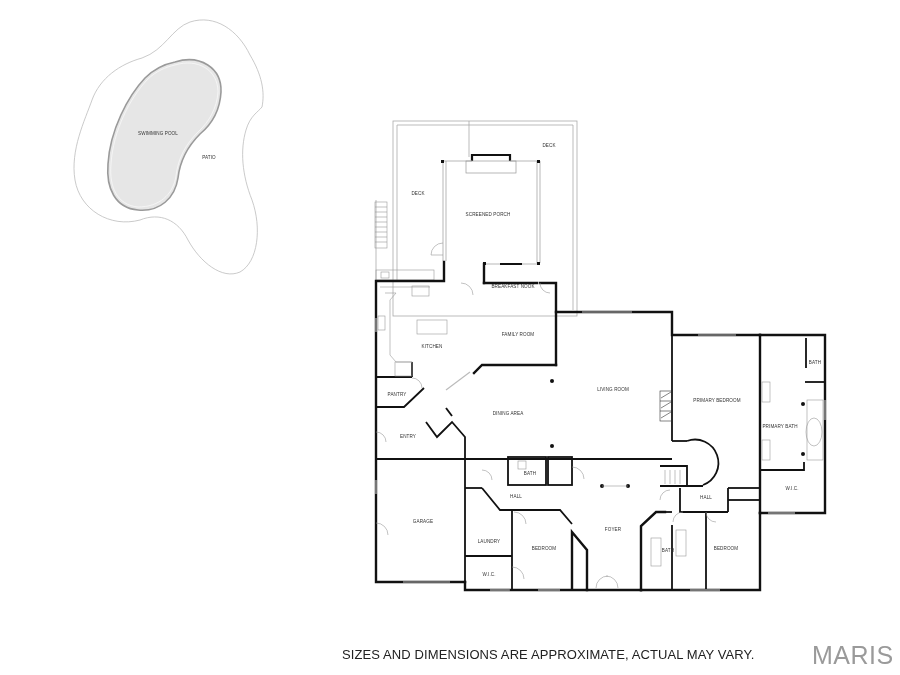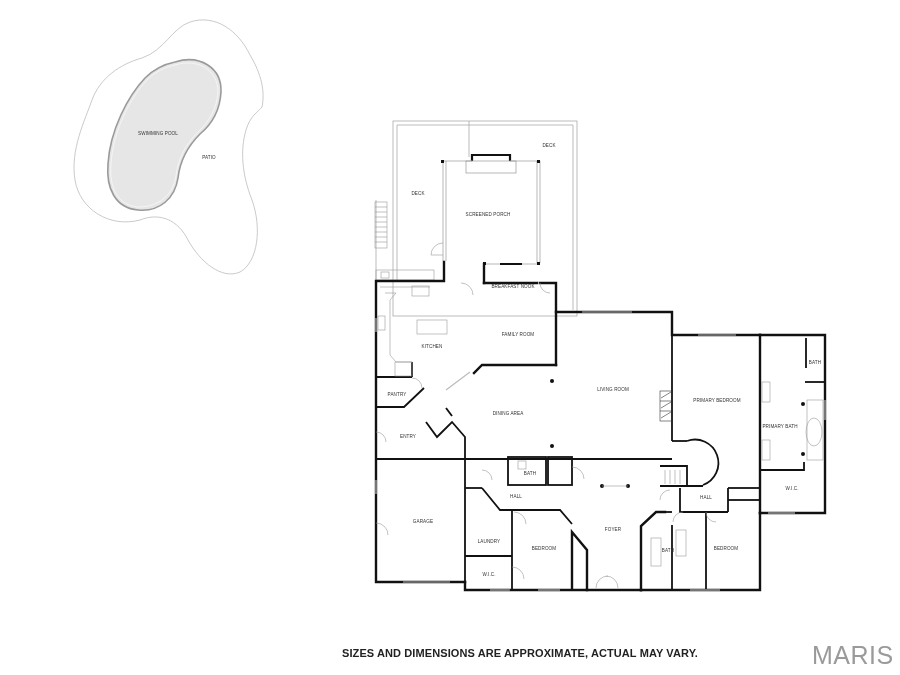--- a/index.html
+++ b/index.html
@@ -1,19 +1,19 @@
 <!DOCTYPE html>
 <html><head>
 <meta charset="utf-8">
 <style>
   html,body{margin:0;padding:0;background:#ffffff;}
   body{width:900px;height:675px;position:relative;overflow:hidden;font-family:"Liberation Sans",sans-serif;}
   #plan{position:absolute;left:0;top:0;width:900px;height:675px;}
   .lbl{position:absolute;font-family:"Liberation Sans",sans-serif;font-size:4.6px;color:#333;white-space:nowrap;transform:translate(-50%,-50%);letter-spacing:0.1px;}
-  .disclaimer{position:absolute;left:342px;top:647px;font-size:11px;color:#222;letter-spacing:0.1px;font-weight:bold;}
+  .disclaimer{position:absolute;left:342px;top:647px;font-size:13px;color:#222;letter-spacing:0.1px;}
   .brand{position:absolute;left:812px;top:641px;font-size:25px;color:#9a9a9a;letter-spacing:0.5px;font-weight:300;}
 </style>
 </head>
 <body>
 
 <svg id="plan" viewBox="0 0 900 675" xmlns="http://www.w3.org/2000/svg">
 
   <path d="M190,22 C215,14 238,30 250,55 C262,75 265,92 262,107 C258,112 250,116 246,130 C240,150 242,175 252,200 C262,228 258,262 240,272 C222,280 200,262 188,240 C178,220 160,212 140,220 C110,228 80,210 75,180 C70,150 85,120 92,100 C100,78 120,64 142,58 C165,50 172,28 190,22 Z" fill="none" stroke="#bdbdbd" stroke-width="0.8"></path>
 
   <path d="M175,62 C200,54 222,68 221,92 C220,110 212,124 200,134 C188,146 180,160 178,178 C175,198 160,212 138,210 C115,208 106,188 108,164 C110,130 128,96 145,78 C155,68 165,64 175,62 Z" fill="#e6e6e6" stroke="#9a9a9a" stroke-width="1.6"></path>

